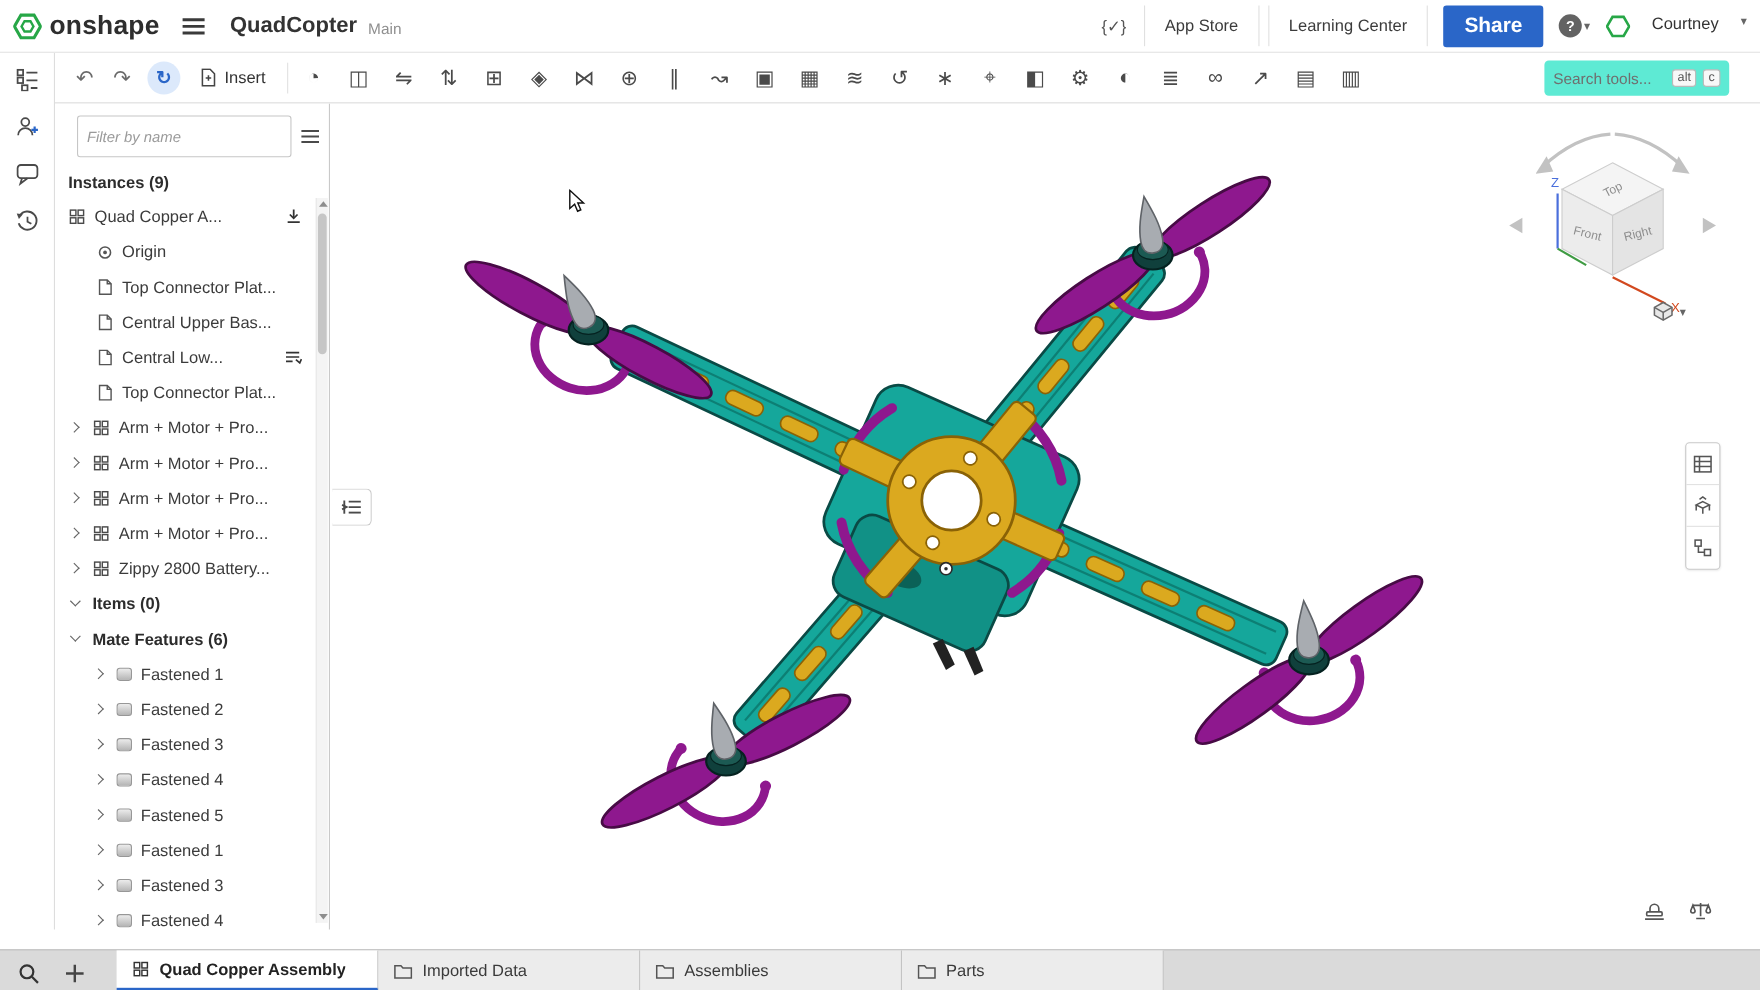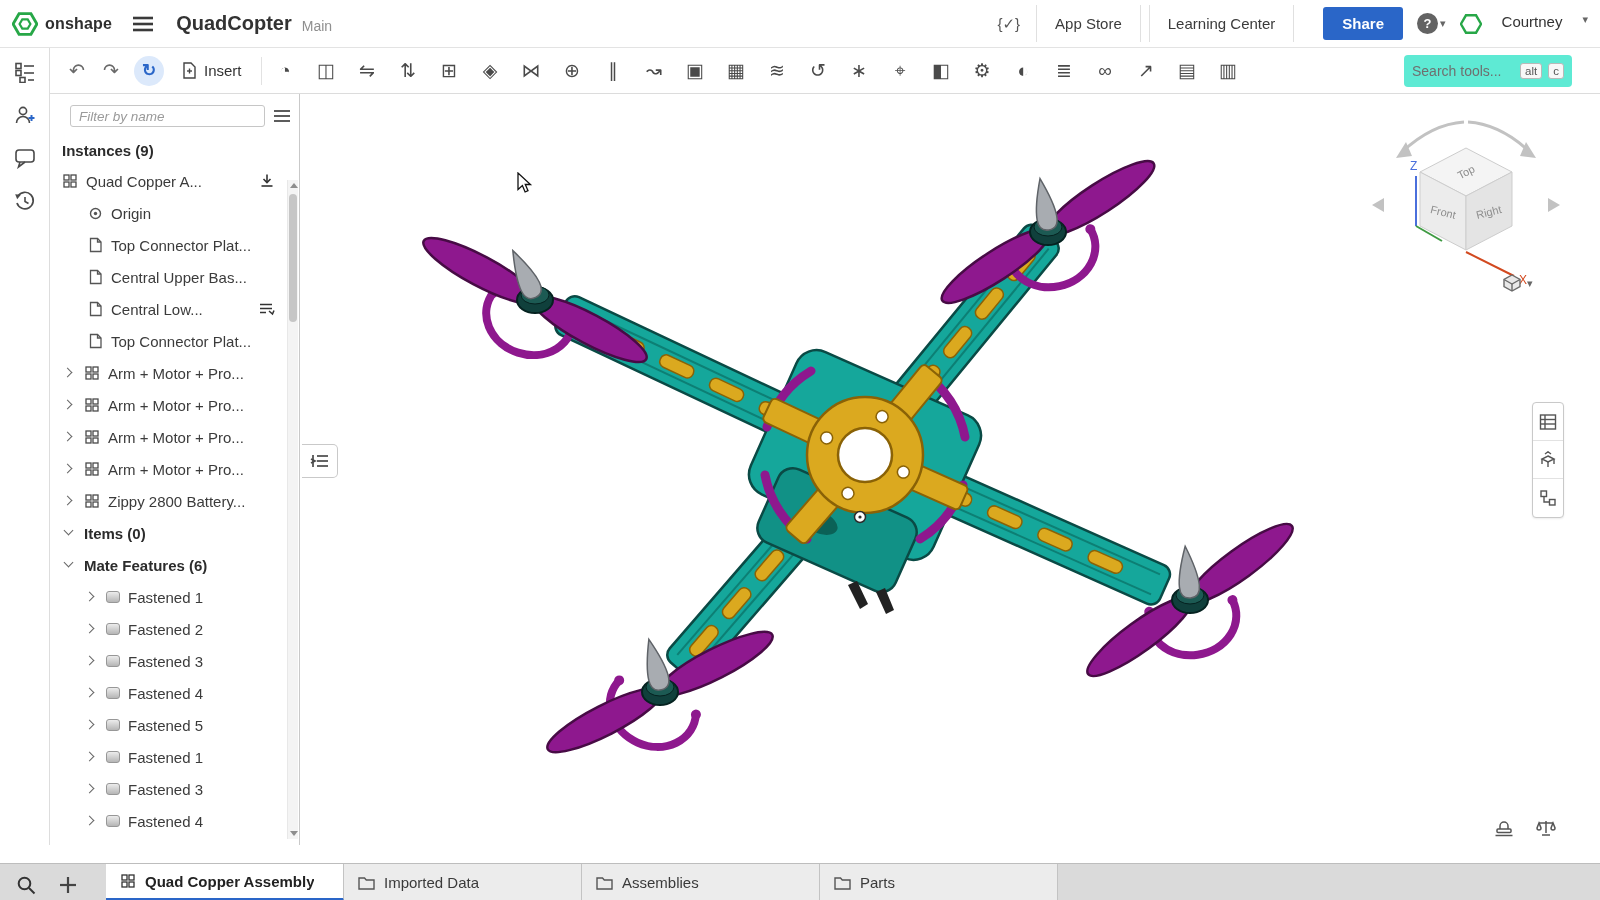--- a/index.html
+++ b/index.html
@@ -3,28 +3,28 @@
 <meta charset="utf-8">
 <style>
   *{box-sizing:border-box;margin:0;padding:0}
   html,body{width:1600px;height:900px;overflow:hidden}
   body{position:relative;background:#fff;font-family:"Liberation Sans",sans-serif;color:#3b3b3b;font-size:14px}
   svg{display:block}
   button{background:none;border:none;font-family:inherit;cursor:pointer}
 
   
   #header{position:absolute;top:0;left:0;right:0;height:48px;background:#fff;border-bottom:1px solid #e3e3e3;display:flex;align-items:center;padding:0 12px;z-index:40}
-  .brand-name{font-size:16px;font-weight:700;color:#2e2e2e;margin-left:7px;letter-spacing:.2px}
+  .brand-name{font-size:24px;font-weight:700;color:#2e2e2e;margin-left:7px;letter-spacing:.2px}
   .burger{margin-left:16px;padding:4px}
   .doc-title{font-size:20px;font-weight:700;color:#333;margin-left:18px}
   .workspace{font-size:14px;color:#8f8f8f;margin-left:10px;margin-top:5px}
   .hdr-right{margin-left:auto;display:flex;align-items:center}
   .version-btn{font-size:15px;color:#555;padding:4px 8px}
   .ghost-btn{height:37px;display:flex;align-items:center;padding:0 18px;border-left:1px solid #e0e0e0;border-right:1px solid #e0e0e0;font-size:15px;color:#3b3b3b;margin-left:8px;background:#fff}
-  .share-btn{margin-left:29px;background:#2a66c8;color:#fff;font-size:15px;font-weight:600;padding:8px 19px;border-radius:3px}
+  .share-btn{margin-left:14px;background:#2a66c8;color:#fff;font-size:19px;font-weight:600;padding:8px 19px;border-radius:3px}
   .help-wrap{display:flex;align-items:center;margin-left:14px;gap:2px}
   .help-circle{width:21px;height:21px;border-radius:50%;background:#636363;color:#fff;font-size:13px;font-weight:700;display:flex;align-items:center;justify-content:center}
   .caret{font-size:11px;color:#666}
   .user-wrap{display:flex;align-items:flex-start;gap:20px;margin-left:14px}
   .user-name{font-size:15px;color:#333}
 
   
   #toolbar{position:absolute;top:48px;left:50px;right:0;height:46px;background:#fff;border-bottom:1px solid #dcdcdc;display:flex;align-items:center;padding:0 10px;z-index:30}
   .tb-btn{width:34px;height:34px;display:flex;align-items:center;justify-content:center;font-size:19px;color:#6a6a6a;border-radius:3px}
   .sync-btn{width:30px;height:30px;border-radius:50%;background:#dce9fb;color:#2a66c8;font-size:17px;font-weight:700;display:flex;align-items:center;justify-content:center;margin:0 6px}
@@ -38,21 +38,21 @@
   .search-text{font-size:14px;color:#6f6f6f;flex:1}
   .kbd{border:1px solid #b9b9b9;background:#f8f8f8;border-radius:3px;font-size:11.5px;color:#555;padding:1px 4px}
 
   
   #left-strip{position:absolute;top:48px;left:0;bottom:55px;width:50px;background:#fff;border-right:1px solid #ddd;display:flex;flex-direction:column;align-items:center;padding-top:9px;gap:13px;z-index:20}
   .strip-btn{width:30px;height:30px;display:flex;align-items:center;justify-content:center;border-radius:3px}
 
   
   #left-panel{position:absolute;top:94px;left:50px;width:250px;bottom:55px;background:#fff;border-right:1px solid #c9c9c9;overflow:hidden;z-index:10}
   .filter-bar{display:flex;align-items:center;gap:8px;padding:11px 10px 7px 12px}
-  .filter-input{flex:1;height:22px;border:1px solid #c6c6c6;border-radius:3px;padding:0 8px;font-size:13.5px;font-family:inherit;color:#333}
+  .filter-input{flex:1;height:38px;border:1px solid #c6c6c6;border-radius:3px;padding:0 8px;font-size:13.5px;font-family:inherit;color:#333}
   .filter-input::placeholder{font-style:italic;color:#9a9a9a}
   .phead{padding:8px 12px 6px 12px;font-size:15px;font-weight:700;color:#2c2c2c}
   .row{display:flex;align-items:center;height:32px;gap:8px;padding-right:4px;white-space:nowrap}
   .row .lbl{font-size:15px;color:#3b3b3b;overflow:hidden;text-overflow:clip}
   .lvl0{padding-left:12px}
   .lvl1{padding-left:38px}
   .lvl1c{padding-left:10px}
   .mrow{padding-left:32px}
   .head{padding-left:10px}
   .hlbl{font-size:15px;font-weight:700;color:#2c2c2c}

